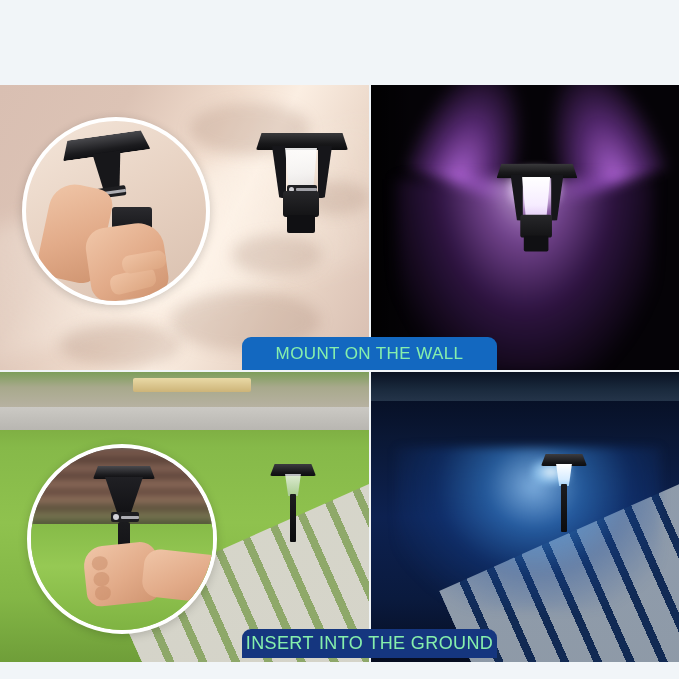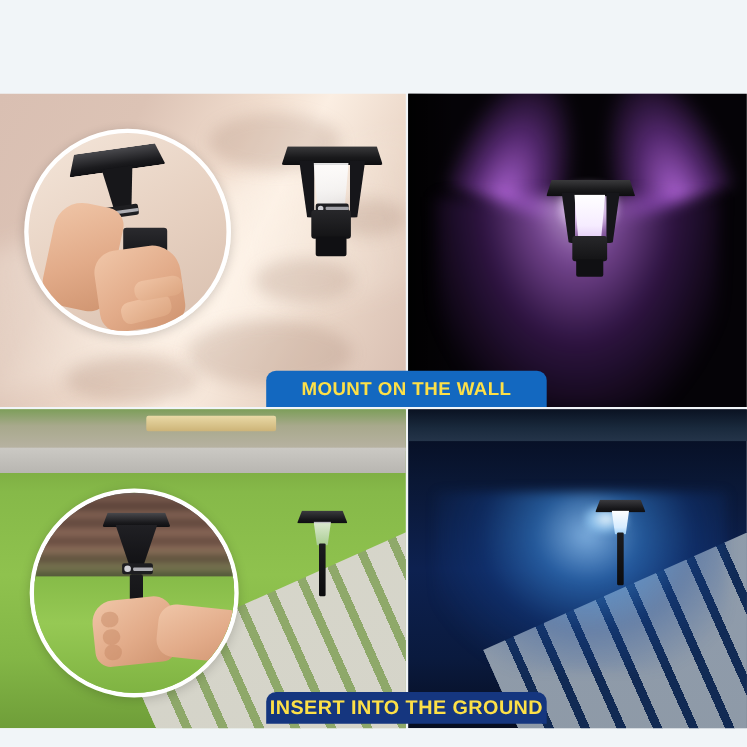--- a/index.html
+++ b/index.html
@@ -417,22 +417,22 @@
     background: linear-gradient(180deg, #2a2a2e 0%, #131316 100%);
     border-radius: 3px;
   }
 
   
   .banner {
     position: absolute;
     display: flex;
     align-items: center;
     justify-content: center;
-    color: #fde047;
-    font-weight: bold;
+    color: #86efac;
+    font-weight: normal;
     letter-spacing: 0.4px;
     border-radius: 9px 9px 0 0;
     z-index: 20;
   }
   .banner-wall {
     left: 242px; top: 337px;
     width: 255px; height: 33px;
     background: #1368c0;
     font-size: 17px;
   }

